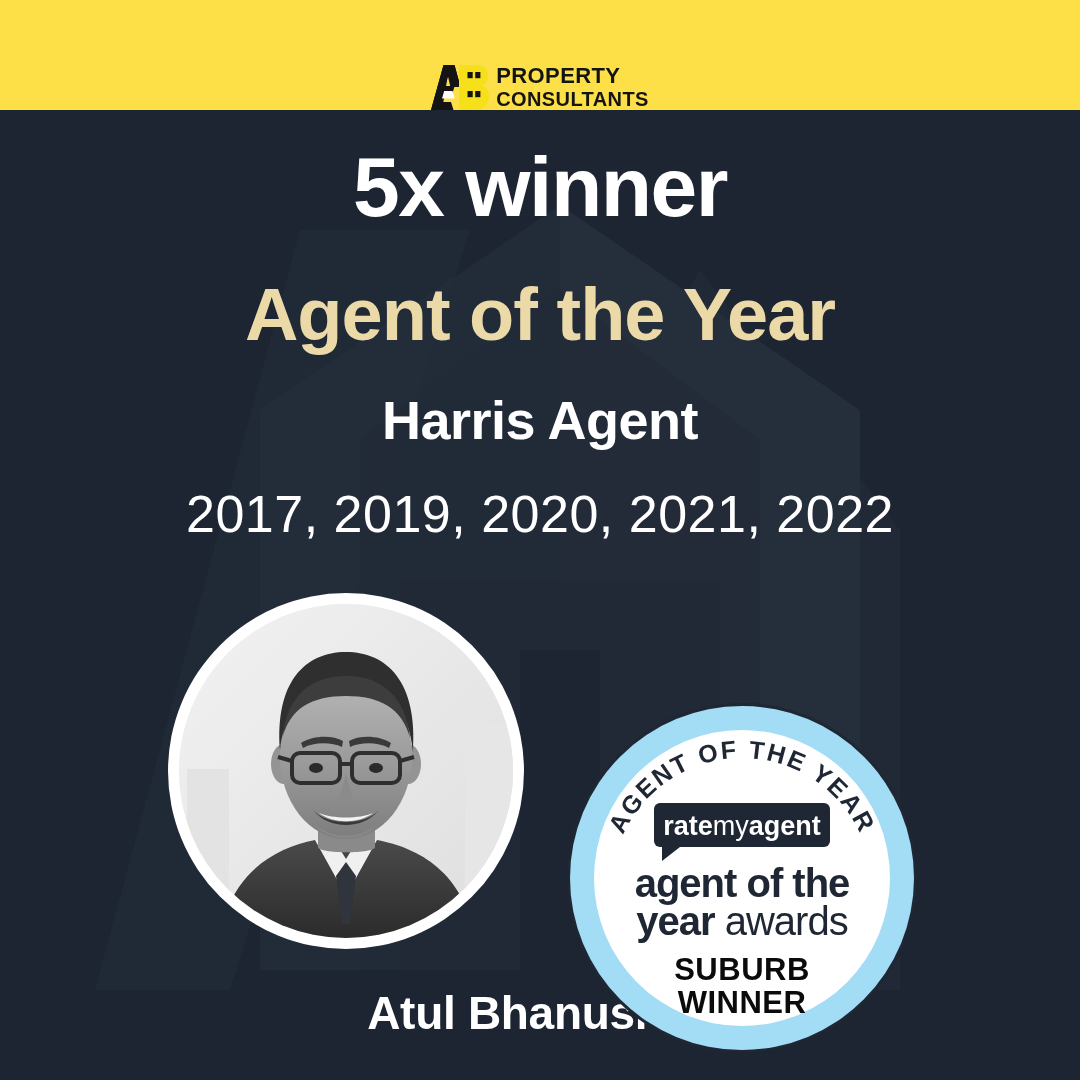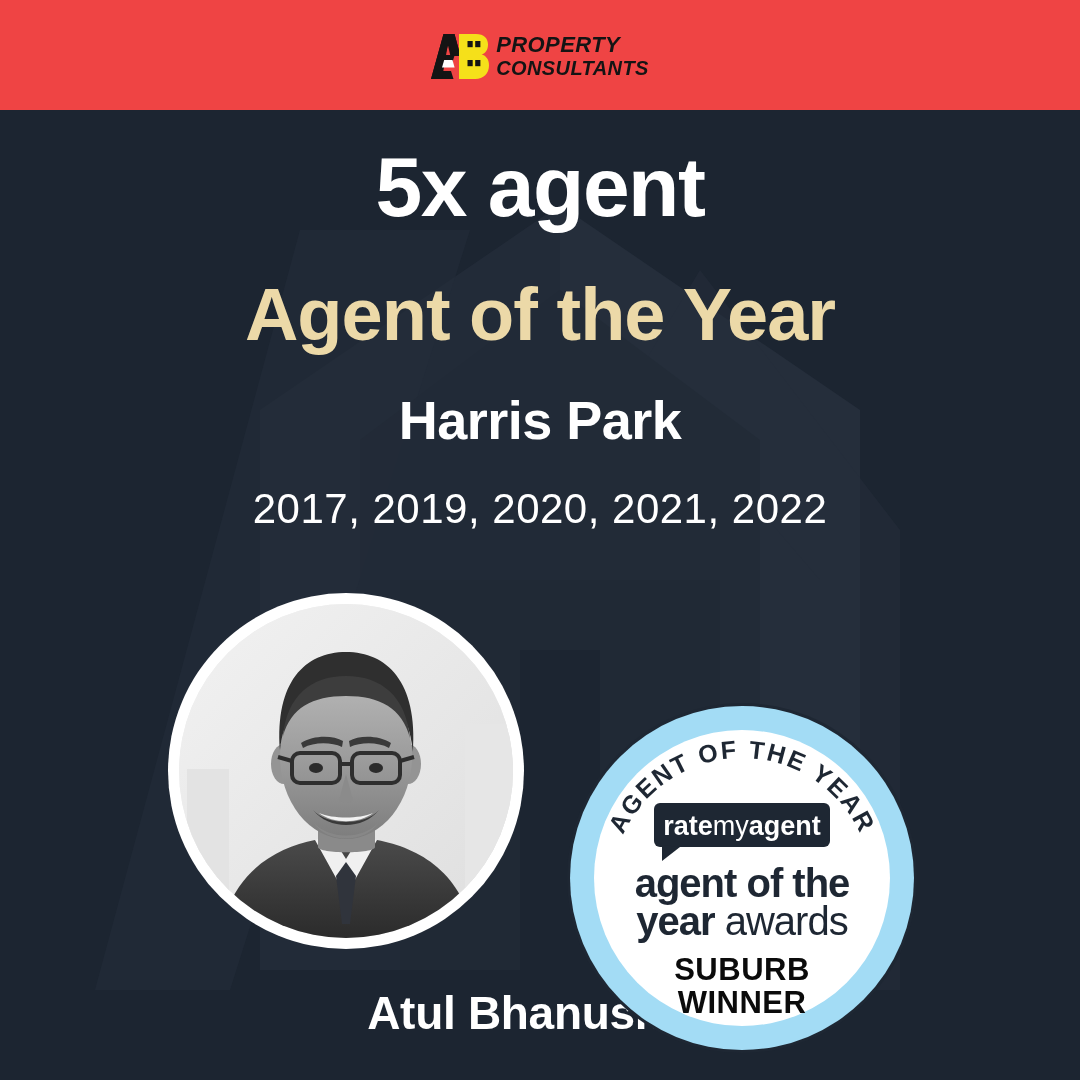--- a/index.html
+++ b/index.html
@@ -18,25 +18,24 @@
     overflow: hidden;
     background: #ffffff;
   }
 
   
   .header-band {
     position: absolute;
     left: 0; top: 0;
     width: 1080px;
     height: 110px;
-    background: #ef4444;
+    background: #fde047;
     display: flex;
-    align-items: center;
+    align-items: flex-end;
     justify-content: center;
-    font-style: italic;
   }
   .logo {
     display: flex;
     align-items: center;
     gap: 7px;
     transform: translateY(1px);
   }
   .logo-mark {
     position: relative;
     width: 58px;
@@ -110,21 +109,21 @@
     font-size: 54px;
     font-weight: bold;
     color: #ffffff;
     letter-spacing: -0.5px;
     line-height: 1;
   }
   .line-years {
     position: absolute;
     left: 0; top: 378px;
     width: 1080px;
-    font-size: 42px;
+    font-size: 52px;
     font-weight: normal;
     color: #ffffff;
     letter-spacing: 0.5px;
     line-height: 1;
   }
   .line-name {
     position: absolute;
     left: 0; top: 880px;
     width: 1080px;
     font-size: 46px;
@@ -207,23 +206,23 @@
 
         <path d="M300 120 L470 120 L230 880 L95 880 Z" opacity="0.55"></path>
         <path d="M700 160 L900 420 L900 880 L820 880 L820 470 L640 260 Z" opacity="0.5"></path>
       </g>
       <g fill="#222B37">
         <path d="M560 180 L760 330 L760 860 L600 860 L600 540 L520 540 L520 860 L360 860 L360 330 Z" opacity="0.8"></path>
       </g>
     </svg>
 
     <div class="text-stack">
-      <div class="line-winner">5x agent</div>
+      <div class="line-winner">5x winner</div>
       <div class="line-award">Agent of the Year</div>
-      <div class="line-suburb">Harris Park</div>
+      <div class="line-suburb">Harris Agent</div>
       <div class="line-years">2017, 2019, 2020, 2021, 2022</div>
       <div class="line-name">Atul Bhanushali</div>
     </div>
 
     <div class="portrait">
       <div class="portrait-inner">
         <svg width="334" height="334" viewBox="0 0 334 334" xmlns="http://www.w3.org/2000/svg">
           <defs>
             <linearGradient id="bgGrad" x1="0" y1="0" x2="1" y2="1">
               <stop offset="0%" stop-color="#f2f2f2"></stop>

